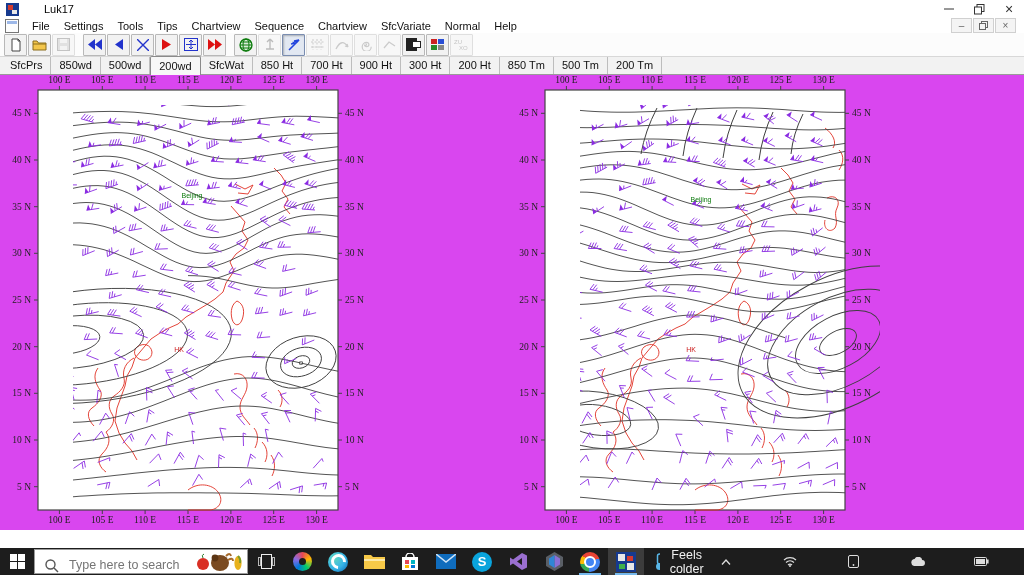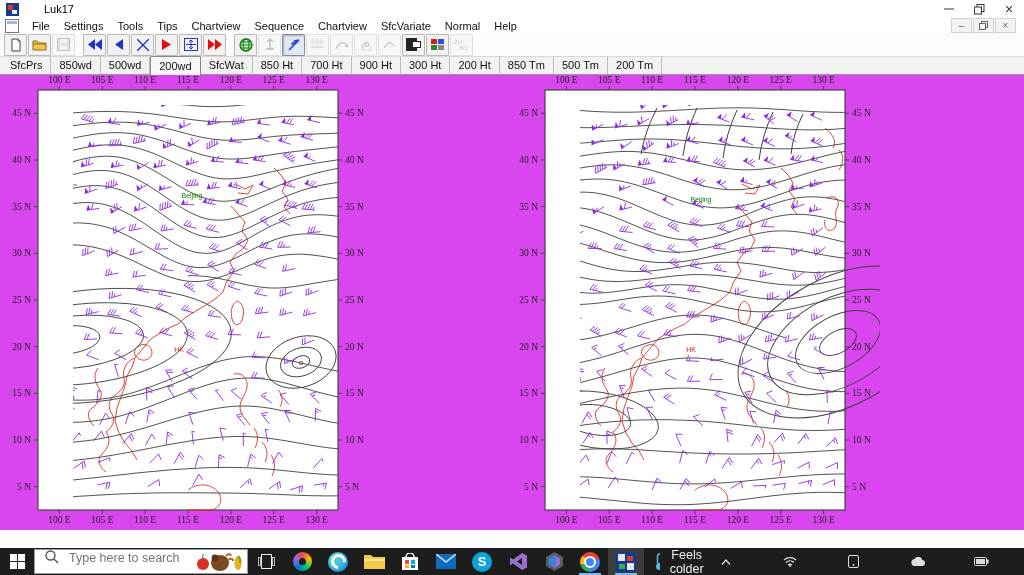--- a/index.html
+++ b/index.html
@@ -35,21 +35,21 @@
   .chartarea{position:absolute;left:0;top:75px;width:1024px;height:455px;background:#d946ef;}
   .chartpanel{position:absolute;top:0;width:378px;height:455px;}
   .chartpanel svg{display:block;}
   
   .statusbar{position:absolute;left:0;top:530px;width:1024px;height:18px;background:#f0f0f0;border-top:1px solid #8f8f8f;box-sizing:border-box;font-size:11px;color:#000;}
   .statusbar .stext{position:absolute;left:3px;top:2px;white-space:nowrap;}
   .scell{position:absolute;top:2px;height:12px;border:1px solid #b5b5b5;border-radius:1px;background:#f6f6f6;}
   
   .taskbar{position:absolute;left:0;top:548px;width:1024px;height:27px;background:#1d1d1d;display:flex;align-items:center;color:#eee;}
   .startbtn{width:34px;height:27px;display:flex;align-items:center;justify-content:center;flex:none;}
-  .searchbox{width:212px;height:23px;background:#ffffff;border:1px solid #9a9a9a;display:flex;align-items:flex-start;flex:none;position:relative;}
+  .searchbox{width:212px;height:23px;background:#ffffff;border:1px solid #9a9a9a;display:flex;align-items:flex-end;flex:none;position:relative;}
   .searchbox input{border:none;outline:none;font-size:12.5px;color:#333;width:130px;font-family:"Liberation Sans",sans-serif;background:transparent;}
   .seasonart{position:absolute;right:3px;top:1px;display:flex;align-items:flex-end;height:20px;}
   .tvbtn,.appbtn{width:36px;height:27px;display:flex;align-items:center;justify-content:center;flex:none;position:relative;}
   .appbtn.running:after{content:"";position:absolute;left:7px;right:7px;bottom:0;height:2px;background:#76b9ed;}
   .appbtn.activeapp{background:rgba(255,255,255,.14);}
   .ticon{width:22px;height:22px;display:flex;align-items:center;justify-content:center;}
   .weather{margin-left:auto;display:flex;align-items:center;font-size:12.5px;color:#f0f0f0;padding:0 10px;height:27px;text-align:center;}
   .tray{display:flex;align-items:center;height:27px;gap:45px;}
   .trayic{width:19px;height:27px;display:flex;align-items:center;justify-content:center;color:#ddd;}
   .clock{text-align:right;font-size:10.5px;line-height:11px;color:#f0f0f0;padding:0 7px 0 5px;}

